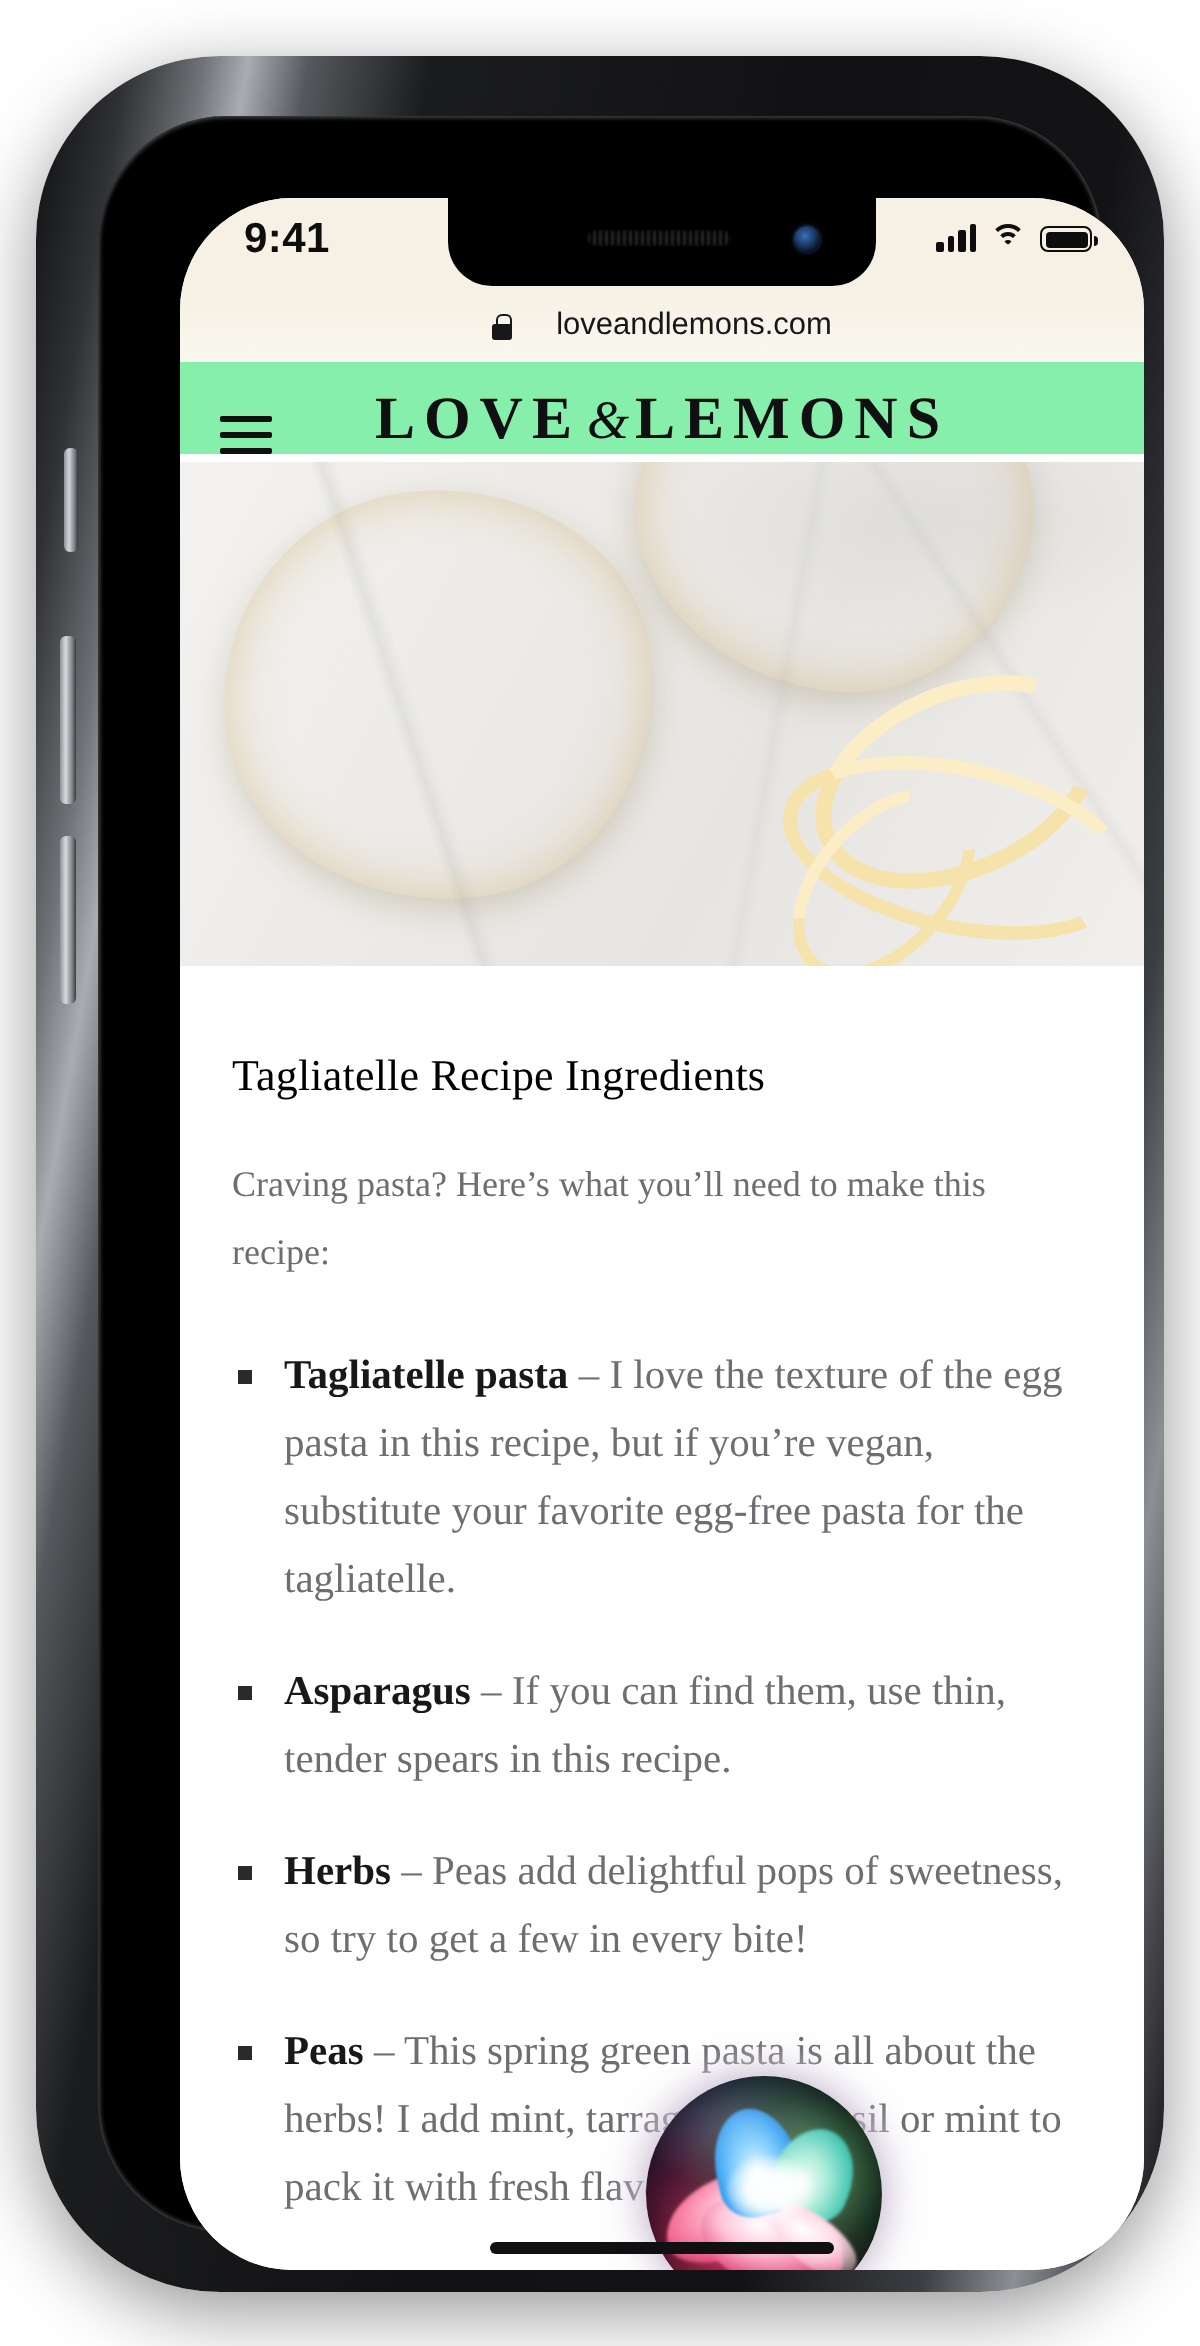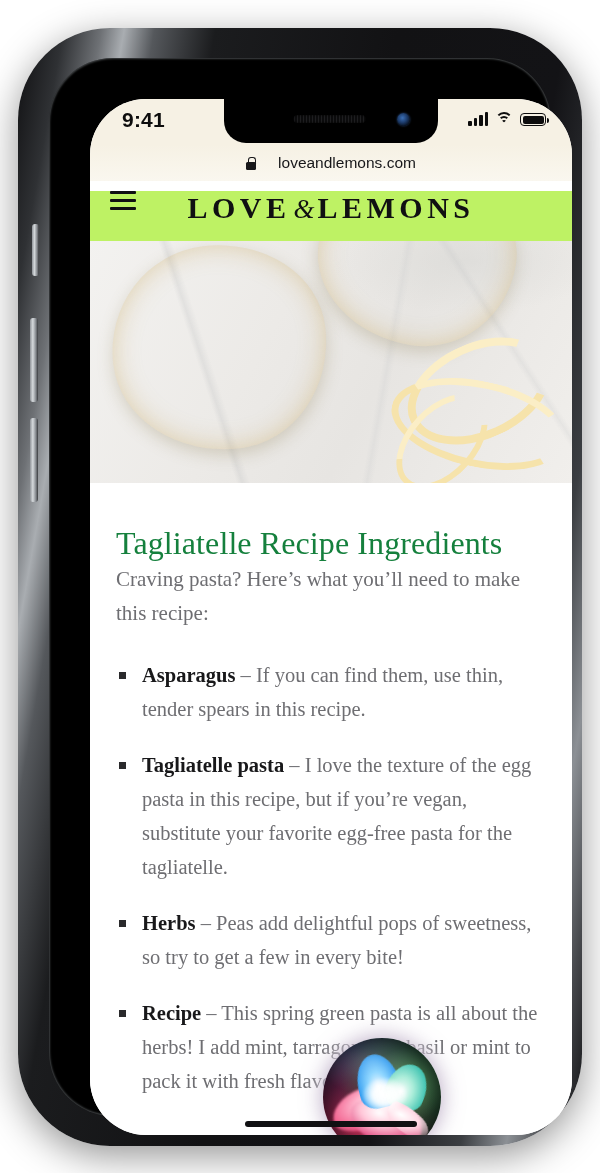--- a/index.html
+++ b/index.html
@@ -97,22 +97,22 @@
   }
   .lock{ width:10px; height:13px; position:relative; }
   .lock::before{ content:""; position:absolute; left:0; bottom:0; width:10px; height:8px;
      background:#18181a; border-radius:1.5px; }
   .lock::after{ content:""; position:absolute; left:2px; top:0; width:6px; height:7px;
      border:1.7px solid #18181a; border-bottom:none; border-radius:3px 3px 0 0; }
   .url-text{ font-family:"Liberation Sans",sans-serif; font-size:15.5px; color:#17171a; }
 
   
   .siteheader{
-    position:absolute; top:92px; left:0; width:100%; height:50px; z-index:28;
-    background:#bef264; display:flex; align-items:flex-start;
+    position:absolute; top:78px; left:0; width:100%; height:50px; z-index:28;
+    background:#86efac; display:flex; align-items:flex-end;
   }
   .hamburger{ margin-left:20px; width:26px; display:flex; flex-direction:column; gap:5px; cursor:pointer; }
   .hamburger span{ display:block; height:3px; background:#101012; border-radius:1px; }
   .logo{
     flex:1; text-align:center; margin-right:46px;
     font-family:"Liberation Serif", serif; font-weight:700;
     font-size:30px; letter-spacing:4.5px; color:#101012; white-space:nowrap;
   }
   .logo .amp{ font-style:italic; font-weight:400; letter-spacing:0; font-size:27px; padding:0 3px; }
 
@@ -137,22 +137,22 @@
   .nest2{ left:228px; top:-64px; width:198px; height:178px; transform:rotate(9deg); }
   .ribbon{ position:absolute; border:8px solid #f6e3ab; border-radius:50%;
      border-right-color:transparent; border-top-color:#fbeec6; }
   .rb1{ right:18px; top:112px; width:150px; height:96px; transform:rotate(-24deg); }
   .rb2{ right:4px; top:150px; width:178px; height:86px; transform:rotate(12deg); border-width:7px; }
   .rb3{ right:74px; top:176px; width:112px; height:70px; transform:rotate(-48deg); border-width:6px; }
 
   
   .article{ position:absolute; top:384px; left:0; width:100%; bottom:0; background:#fff;
      padding:42px 26px 0 26px; }
-  .h2{ font-size:32px; color:#15803d; font-weight:400; letter-spacing:.1px; }
-  .intro{ font-size:21px; line-height:34px; color:#6e6e72; }
+  .h2{ font-size:22px; color:#000000; font-weight:400; letter-spacing:.1px; }
+  .intro{ margin-top:24px; font-size:18px; line-height:34px; color:#6e6e72; }
   ul.ingredients{ margin-top:28px; list-style:none; }
   ul.ingredients li{ position:relative; padding-left:26px; margin-bottom:22px;
      font-size:20.5px; line-height:34px; color:#6e6e72; }
   ul.ingredients li::before{ content:""; position:absolute; left:3px; top:14px;
      width:7px; height:7px; background:#2a2a2c; }
   ul.ingredients li b{ color:#18181a; font-weight:700; }
 
   
   .home-ind{ position:absolute; bottom:8px; left:50%; transform:translateX(-50%);
      width:172px; height:6px; background:#101012; border-radius:4px; z-index:60; }
@@ -256,24 +256,24 @@
           <div class="nest nest2"></div>
           <div class="ribbon rb1"></div>
           <div class="ribbon rb2"></div>
           <div class="ribbon rb3"></div>
         </div>
 
         <div class="article">
           <div class="h2">Tagliatelle Recipe Ingredients</div>
           <div class="intro">Craving pasta? Here’s what you’ll need to make this recipe:</div>
           <ul class="ingredients">
+            <li><b>Tagliatelle pasta</b><span> – I love the texture of the egg pasta in this recipe, but if you’re vegan, substitute your favorite egg-free pasta for the tagliatelle.</span></li>
             <li><b>Asparagus</b><span> – If you can find them, use thin, tender spears in this recipe.</span></li>
-            <li><b>Tagliatelle pasta</b><span> – I love the texture of the egg pasta in this recipe, but if you’re vegan, substitute your favorite egg-free pasta for the tagliatelle.</span></li>
             <li><b>Herbs</b><span> – Peas add delightful pops of sweetness, so try to get a few in every bite!</span></li>
-            <li><b>Recipe</b><span> – This spring green pasta is all about the herbs! I add mint, tarragon, and basil or mint to pack it with fresh flavor.</span></li>
+            <li><b>Peas</b><span> – This spring green pasta is all about the herbs! I add mint, tarragon, and basil or mint to pack it with fresh flavor.</span></li>
             <li></li>
           </ul>
         </div>
 
         <div class="siri-wrap">
           <div class="siri-glow"></div>
           <div class="siri-orb">
             <div class="p-pink"></div>
             <div class="p-magenta"></div>
             <div class="p-blue"></div>

